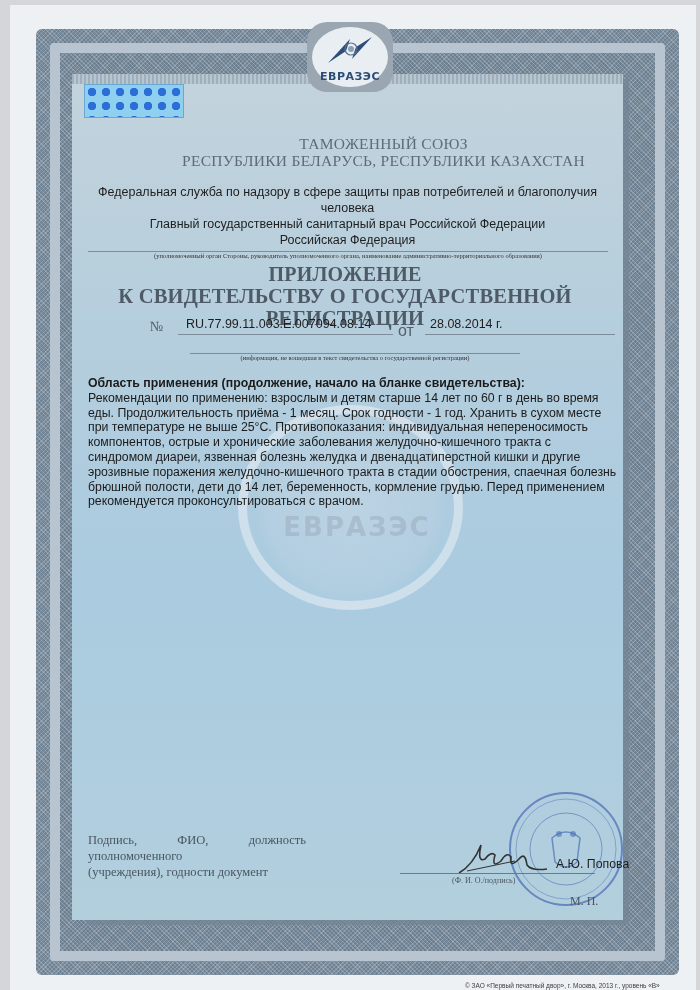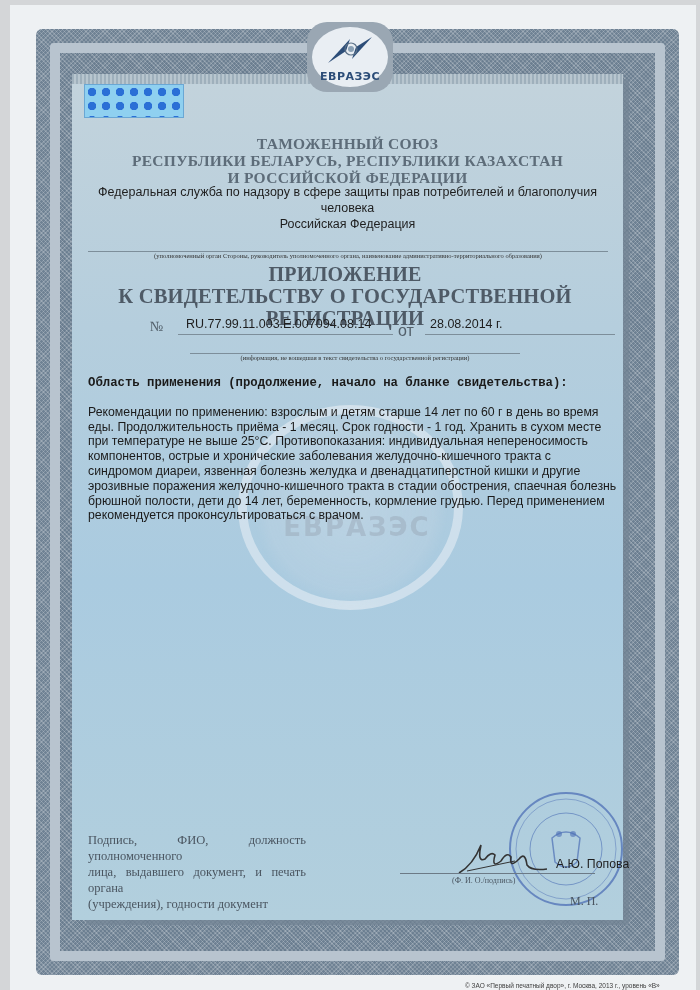--- a/index.html
+++ b/index.html
@@ -61,22 +61,22 @@
     background: #e9eef3; position: relative;
     display: flex; flex-direction: column; align-items: center; justify-content: flex-end;
     padding-bottom: 4px; box-sizing: border-box;
   }
   .logo-inner svg { position: absolute; top: 6px; left: 14px; }
   .logo-text {
     font-family: "DejaVu Sans", sans-serif; font-weight: bold; font-size: 11px;
     color: #2c4d78; letter-spacing: 0.5px; position: relative;
   }
   .header-block {
-    position: absolute; left: 72px; top: 135px; width: 551px; text-align: center;
-    font-family: "Liberation Serif", serif; font-weight: bold; color: #5d6c79;
+    position: absolute; left: 72px; top: 135px; width: 623px; text-align: center;
+    font-family: "Liberation Serif", serif; font-weight: normal; color: #5d6c79;
     font-size: 15.5px; line-height: 17px; letter-spacing: 0.3px;
   }
   .agency-block {
     position: absolute; left: 72px; top: 184px; width: 551px; text-align: center;
     font-family: "Liberation Sans", sans-serif; font-size: 12.5px; line-height: 16px; color: #1e1e1e;
   }
   .caption-small {
     position: absolute; text-align: center;
     font-family: "Liberation Serif", serif; font-size: 6.5px; color: #343434;
   }
@@ -108,21 +108,21 @@
   }
   .watermark-text {
     position: absolute; left: 272px; top: 512px; width: 170px; text-align: center;
     font-family: "DejaVu Sans", sans-serif; font-weight: bold; font-size: 26px;
     color: rgba(150,165,180,0.45); letter-spacing: 2px;
   }
   .body-text {
     position: absolute; left: 88px; top: 376px; width: 530px;
     font-family: "Liberation Sans", sans-serif; font-size: 12.3px; line-height: 14.8px; color: #1b1b1b;
   }
-  .body-text .section-title { font-weight: bold; margin-bottom: 14px; font-family: Liberation Mono, monospace; }
+  .body-text .section-title { font-weight: bold; margin-bottom: 0; }
   .sign-caption {
     position: absolute; left: 88px; top: 832px; width: 218px;
     font-family: "Liberation Serif", serif; font-size: 12.5px; line-height: 16px; color: #4a5560;
     text-align: justify;
   }
   .sign-caption .last { text-align: left; }
   .signer-name {
     position: absolute; left: 556px; top: 857px; font-size: 12.3px; color: #1e1e1e;
   }
   .signature-line {
@@ -168,25 +168,25 @@
       <circle cx="25" cy="16" r="6" fill="none" stroke="#5b7188" stroke-width="1.2"></circle>
       <circle cx="25" cy="16" r="3" fill="#8aa0b4"></circle>
     </svg>
     <span class="logo-text">ЕВРАЗЭС</span>
   </div>
 </div>
 
 <div class="header-block">
   <div>ТАМОЖЕННЫЙ СОЮЗ</div>
   <div>РЕСПУБЛИКИ БЕЛАРУСЬ, РЕСПУБЛИКИ КАЗАХСТАН</div>
-  <div>И РОССИЙСКОЙ ФЕДЕРАЦИИ</div>
 </div>
 
 <div class="agency-block">
   <div>Федеральная служба по надзору в сфере защиты прав потребителей и благополучия человека</div>
+  <div>Главный государственный санитарный врач Российской Федерации</div>
   <div>Российская Федерация</div>
 </div>
 
 <div class="caption-line" style="left:88px; top:251px; width:520px;"></div>
 <div class="caption-small" style="left:88px; top:252px; width:520px;">(уполномоченный орган Стороны, руководитель уполномоченного органа, наименование административно-территориального образования)</div>
 
 <div class="title-main">
   <div>ПРИЛОЖЕНИЕ</div>
   <div class="title-sub">К СВИДЕТЕЛЬСТВУ О ГОСУДАРСТВЕННОЙ РЕГИСТРАЦИИ</div>
 </div>
@@ -220,21 +220,20 @@
   <circle cx="66" cy="44" r="3" fill="#4d6fb5" opacity="0.6"></circle>
 </svg>
 
 <svg class="signature" width="100" height="45" viewBox="0 0 100 45">
   <path d="M4 38 Q18 30 26 10 Q22 28 30 24 Q36 16 40 20 Q36 34 46 26 Q52 16 56 22 Q54 34 64 24 Q70 16 72 30 Q76 36 92 34" fill="none" stroke="#333" stroke-width="1.6"></path>
   <path d="M12 36 L60 26" fill="none" stroke="#333" stroke-width="1"></path>
 </svg>
 
 <div class="sign-caption">
   <div>Подпись, ФИО, должность уполномоченного</div>
-  <div>лица, выдавшего документ, и печать органа</div>
   <div class="last">(учреждения), годности документ</div>
 </div>
 
 <div class="signer-name">А.Ю. Попова</div>
 <div class="signature-line"></div>
 <div class="signature-caption">(Ф. И. О./подпись)</div>
 <div class="mp-label">М. П.</div>
 
 <div class="printer-note">© ЗАО «Первый печатный двор», г. Москва, 2013 г., уровень «В»</div>
 

